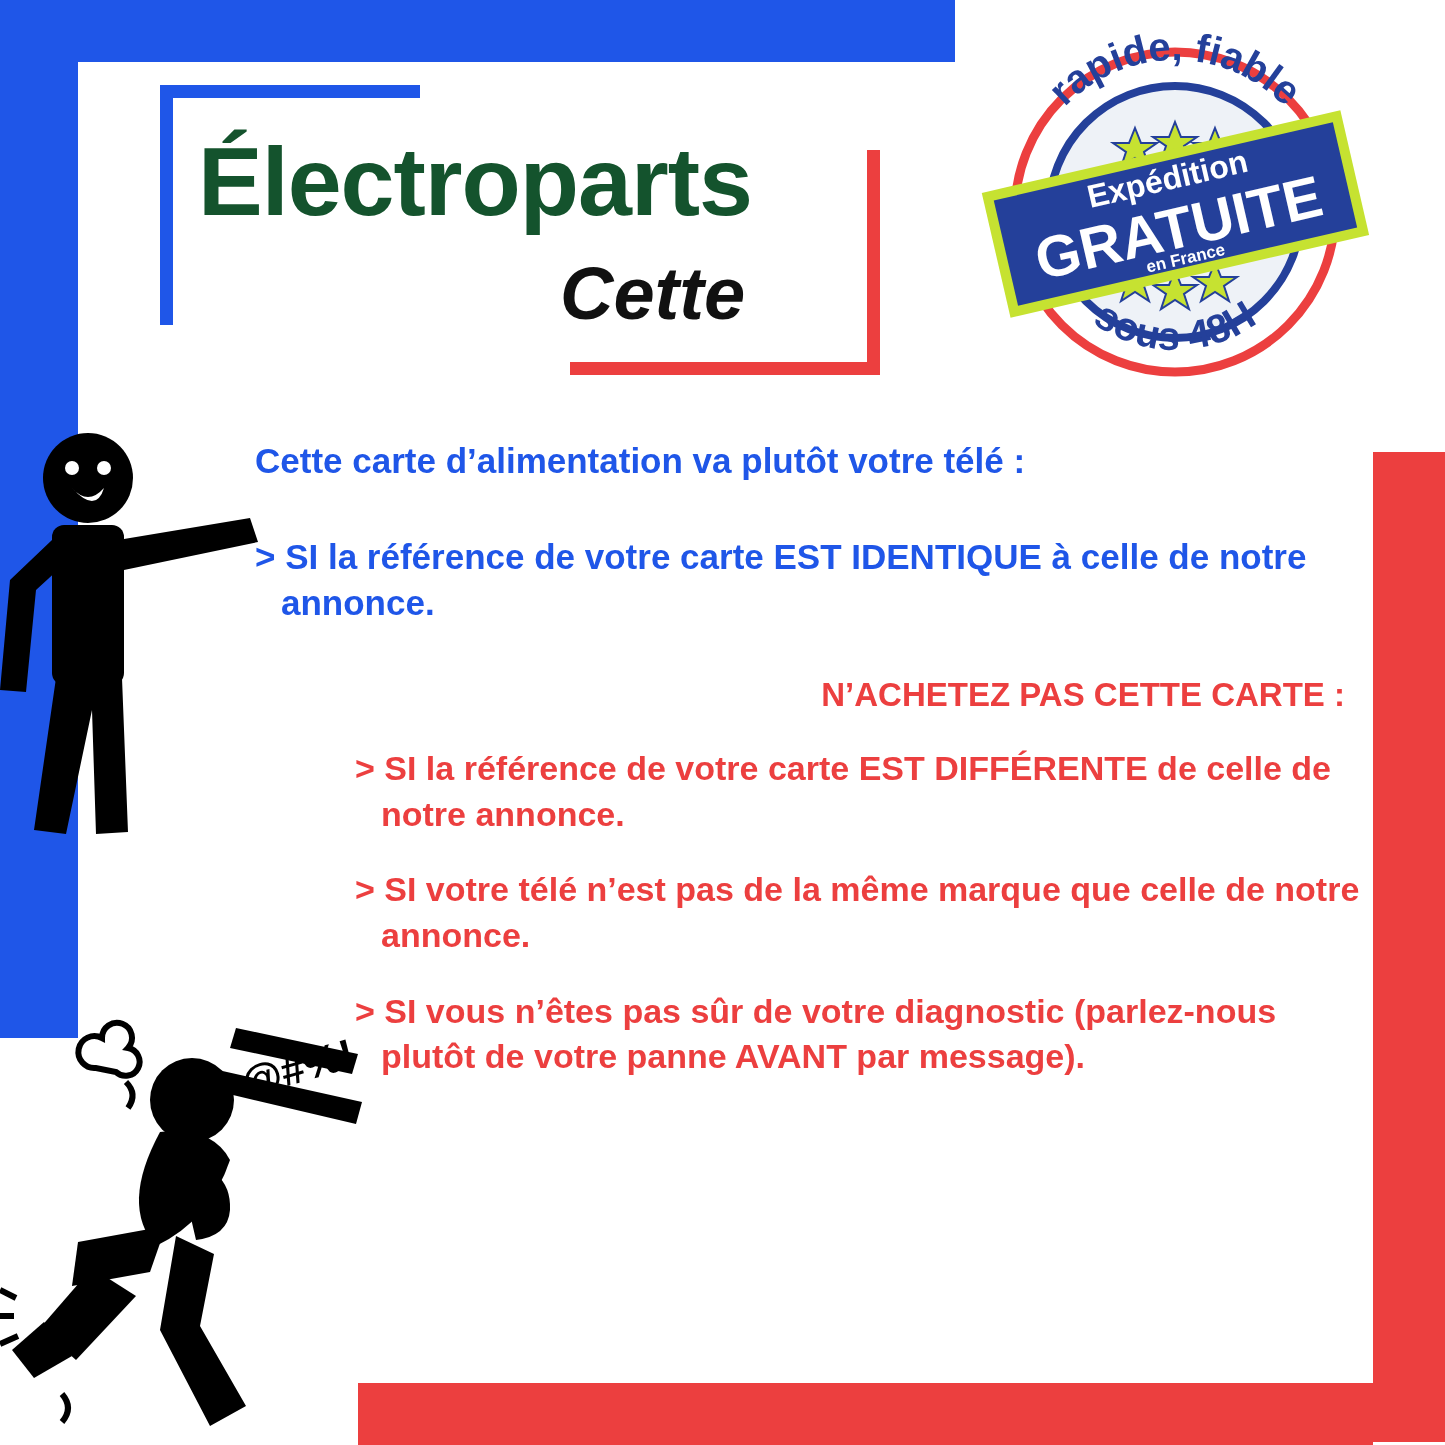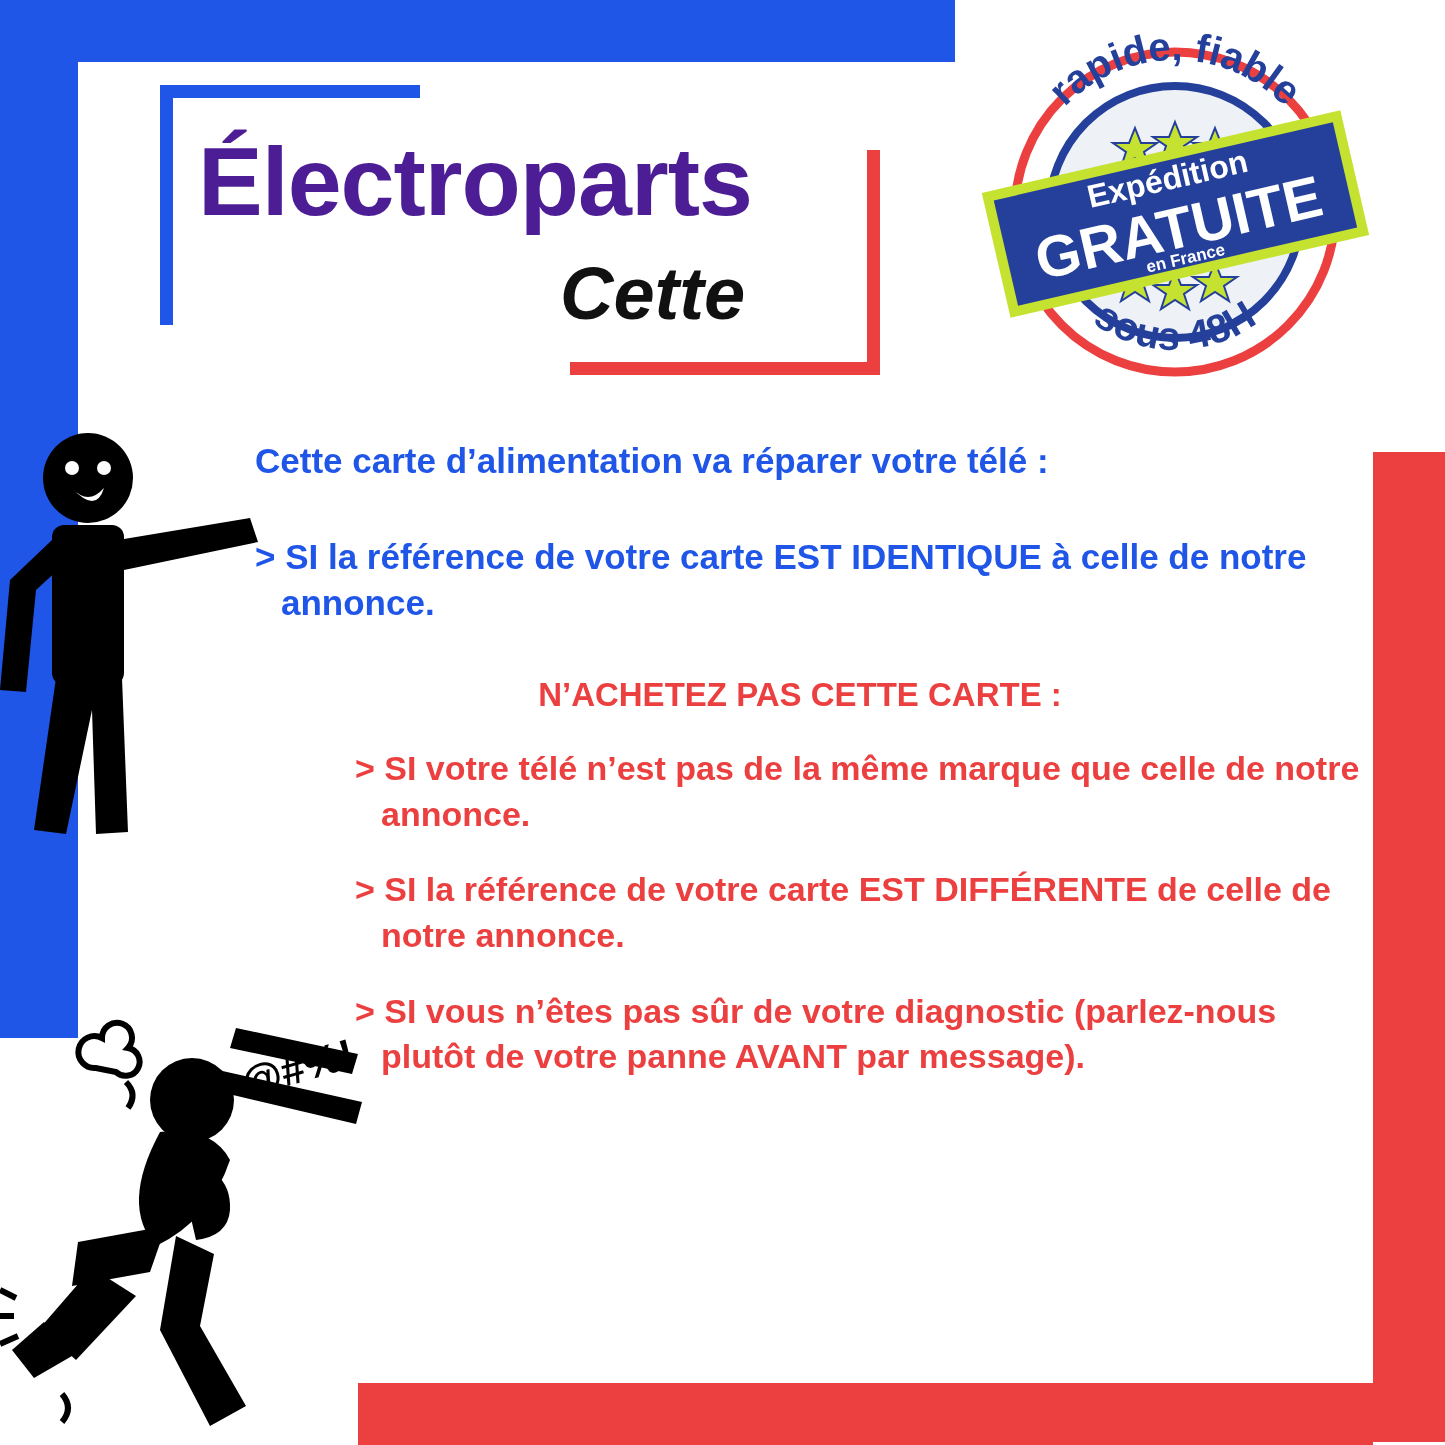--- a/index.html
+++ b/index.html
@@ -76,21 +76,21 @@
     border-right: 13px solid #ec3f3f;
     border-bottom: 13px solid #ec3f3f;
     box-sizing: border-box;
   }
   .logo-main {
     position: absolute;
     left: 38px;
     top: 48px;
     font-size: 97px;
     font-weight: bold;
-    color: #4c1d95;
+    color: #14532d;
     letter-spacing: -1px;
     line-height: 1;
     font-family: "Liberation Sans", sans-serif;
   }
   .logo-sub {
     position: absolute;
     left: 400px;
     top: 172px;
     font-size: 74px;
     font-weight: bold;
@@ -131,21 +131,21 @@
     line-height: 1.32;
     margin-bottom: 38px;
     text-indent: -26px;
     padding-left: 26px;
     margin-top: 42px;
   }
   .warn-title {
     color: #ec3f3f;
     font-size: 33px;
     font-weight: bold;
-    text-align: center;
+    text-align: right;
     margin: 50px 0 32px 0;
     padding-right: 30px;
   }
   .list-red {
     padding-left: 100px;
   }
   .line-red {
     color: #ec3f3f;
     font-size: 34px;
     font-weight: bold;
@@ -261,21 +261,21 @@
 
       <path d="M44 312 L12 340 L34 368 L72 346 Z"></path>
 
       <path d="M16 288 L0 280 M14 306 L-4 306 M18 326 L0 334" stroke="#000000" stroke-width="6" fill="none"></path>
       <path d="M62 384 q12 14 0 28" stroke="#000000" stroke-width="6" fill="none"></path>
     </g>
   </svg>
 </div>
 
 <div class="content">
-  <div class="headline">Cette carte d’alimentation va réparer votre télé :</div>
+  <div class="headline">Cette carte d’alimentation va plutôt votre télé :</div>
   <div class="line-blue">&gt; SI la référence de votre carte EST IDENTIQUE à celle de notre annonce.</div>
   <div class="warn-title">N’ACHETEZ PAS CETTE CARTE :</div>
   <div class="list-red">
+    <div class="line-red">&gt; SI la référence de votre carte EST DIFFÉRENTE de celle de notre annonce.</div>
     <div class="line-red">&gt; SI votre télé n’est pas de la même marque que celle de notre annonce.</div>
-    <div class="line-red">&gt; SI la référence de votre carte EST DIFFÉRENTE de celle de notre annonce.</div>
     <div class="line-red">&gt; SI vous n’êtes pas sûr de votre diagnostic (parlez-nous plutôt de votre panne AVANT par message).</div>
   </div>
 </div>
 
 </body></html>

